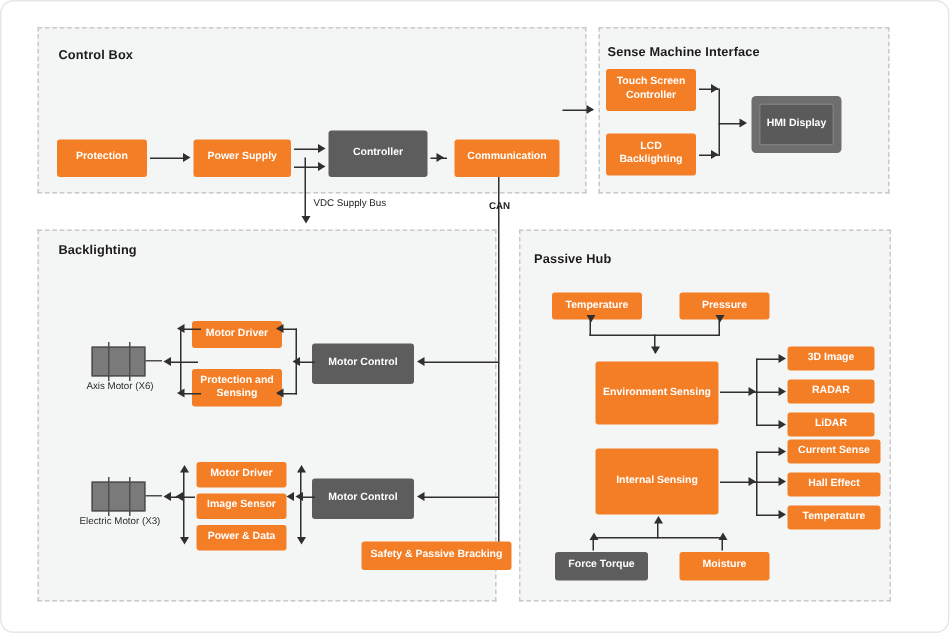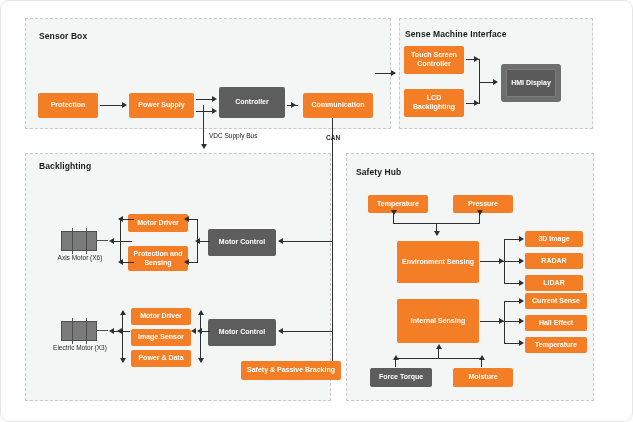--- a/index.html
+++ b/index.html
@@ -49,21 +49,21 @@
 
   .edge-label{position:absolute;font-size:6.5px;color:#222;white-space:nowrap;}
   .edge-label.bold{font-weight:bold;}
 </style>
 </head>
 <body>
 
 <div id="page">
 
   <div class="group" style="left:24px;top:17px;width:366px;height:111px;"></div>
-  <div class="group-title" style="left:38px;top:30px;">Sensor Box</div>
+  <div class="group-title" style="left:38px;top:30px;">Control Box</div>
 
   <div class="node orange" style="left:37px;top:92px;width:60px;height:25px;">Protection</div>
   <div class="node orange" style="left:128px;top:92px;width:65px;height:25px;">Power Supply</div>
   <div class="node gray" style="left:218px;top:86px;width:66px;height:31px;">Controller</div>
   <div class="node orange" style="left:302px;top:92px;width:70px;height:25px;">Communication</div>
 
   <div class="ln hl" style="left:99px;top:104px;width:22px;"></div>
   <div class="ar ar-r" style="left:121px;top:101px;"></div>
 
   <div class="ln hl" style="left:195px;top:98px;width:17px;"></div>
@@ -167,21 +167,21 @@
   <div class="ln hl" style="left:199px;top:330px;width:10px;"></div>
   <div class="ar ar-l" style="left:196px;top:327px;"></div>
   <div class="ar ar-l" style="left:190px;top:327px;"></div>
 
   <div class="ln hl" style="left:281px;top:330px;width:50px;"></div>
   <div class="ar ar-l" style="left:277px;top:327px;"></div>
 
   <div class="node orange" style="left:240px;top:360px;width:100px;height:19px;">Safety &amp; Passive Bracking</div>
 
   <div class="group" style="left:345px;top:152px;width:248px;height:248px;"></div>
-  <div class="group-title" style="left:355px;top:166px;">Safety Hub</div>
+  <div class="group-title" style="left:355px;top:166px;">Passive Hub</div>
 
   <div class="node orange" style="left:367px;top:194px;width:60px;height:18px;">Temperature</div>
   <div class="node orange" style="left:452px;top:194px;width:60px;height:18px;">Pressure</div>
 
   <div class="ln vl" style="left:392px;top:212px;height:11px;"></div>
   <div class="ar ar-d" style="left:389.5px;top:209px;"></div>
   <div class="ln vl" style="left:478px;top:212px;height:11px;"></div>
   <div class="ar ar-d" style="left:475.5px;top:209px;"></div>
   <div class="ln hl" style="left:392px;top:222px;width:87px;"></div>
   <div class="ln vl" style="left:435px;top:222px;height:12px;"></div>

